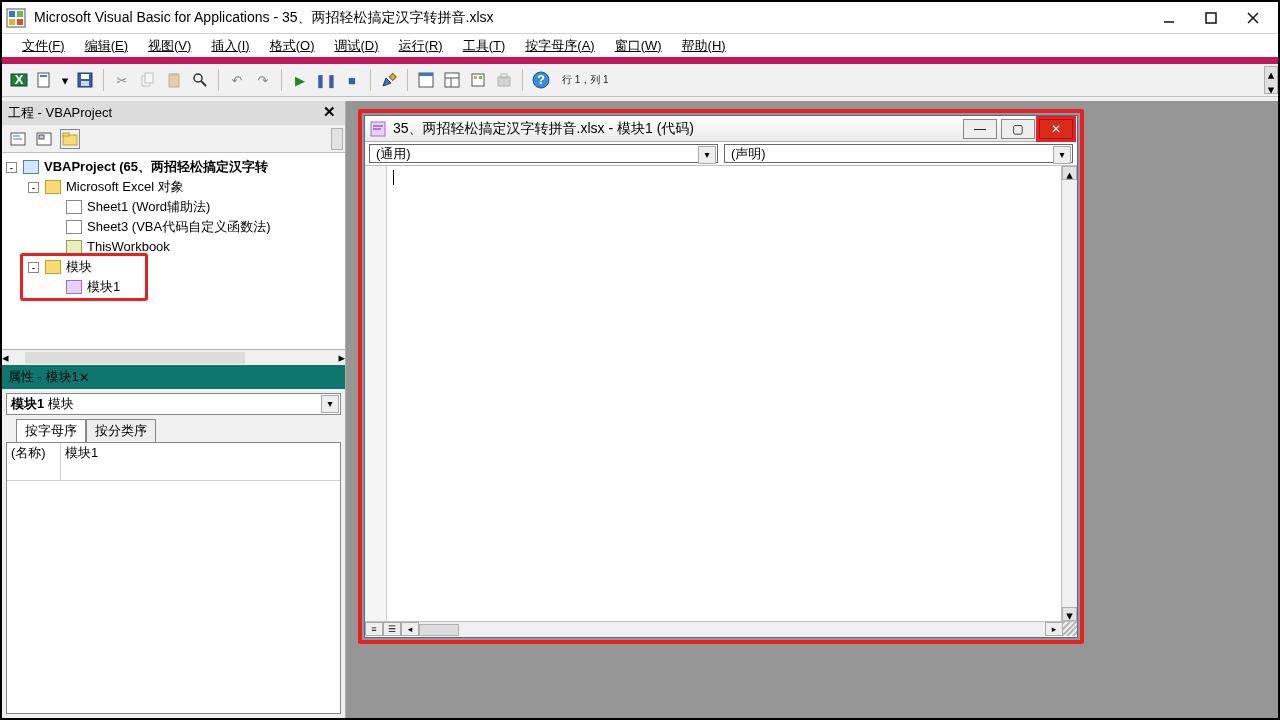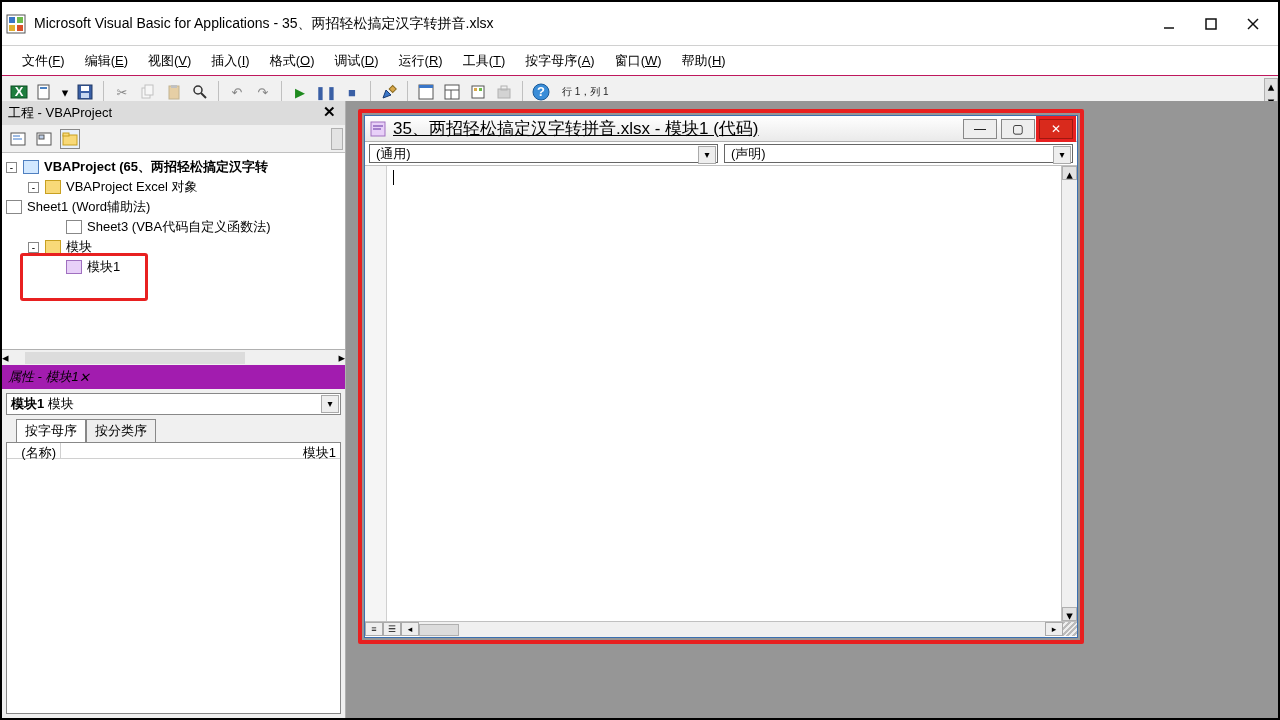--- a/index.html
+++ b/index.html
@@ -1,21 +1,21 @@
 <!DOCTYPE html>
 <html><head>
 <meta charset="utf-8">
 <style>
 * { margin: 0; padding: 0; box-sizing: border-box; font-family: "Microsoft YaHei", "Segoe UI", sans-serif; font-size: 13px; }
 body { background: #f0f0f0; width: 1280px; height: 720px; overflow: hidden; border: 2px solid #000; position: relative; }
-.titlebar { height: 44px; background: #fff; display: flex; align-items: center; padding: 0 4px; border-bottom: 1px solid #d0d0d0; }
+.titlebar { height: 32px; background: #fff; display: flex; align-items: center; padding: 0 4px; border-bottom: 1px solid #d0d0d0; }
 .titlebar .app-icon { width: 20px; height: 20px; margin-right: 8px; }
 .titlebar .title { flex: 1; font-size: 14px; font-family: "Microsoft YaHei", sans-serif; }
 .titlebar .winbtn { width: 42px; height: 30px; display: flex; align-items: center; justify-content: center; }
-.menubar { height: 30px; background: #fff; display: flex; align-items: center; padding: 0 10px; border-bottom: 1px solid #be185d; }
+.menubar { height: 30px; background: #fff; display: flex; align-items: center; padding: 0 10px; border-bottom: 7px solid #be185d; text-decoration: underline; }
 .menubar .menu { padding: 4px 10px; font-size: 14px; }
 .menubar .menu u { text-decoration: underline; }
 .toolbar { height: 33px; background: #f1f1f1; display: flex; align-items: center; padding: 0 6px; border-bottom: 1px solid #c0c0c0; gap: 4px; position: relative; }
 .toolbar .tb { width: 22px; height: 22px; display: flex; align-items: center; justify-content: center; border: 1px solid transparent; }
 .toolbar .sep { width: 1px; height: 22px; background: #c0c0c0; margin: 0 3px; }
 .toolbar .status { color: #222; margin-left: 6px; font-size: 10px; }
 .toolbar .scrollend { position:absolute; right:0; top:2px; width:14px; height:28px; background:#e0e0e0; border:1px solid #b0b0b0; display:flex; flex-direction:column; justify-content:space-between; font-size:8px; align-items:center;}
 .workspace { position: absolute; top: 99px; bottom: 0; left: 0; right: 0; display:flex; }
 .leftcol { width: 344px; display: flex; flex-direction: column; border-right: 1px solid #b0b0b0; }
 .panel-title { height: 24px; background: #dcdcdc; display: flex; align-items: center; padding: 0 6px; font-size: 13px; position: relative; }
@@ -28,37 +28,37 @@
 .tree .tog { display:inline-block; width: 11px; height:11px; border:1px solid #888; font-size:10px; line-height:9px; text-align:center; margin-right:4px; background:#fff;}
 .tree .icn { display:inline-block; width:16px; height:14px; margin-right:3px;}
 .tree .folder { background:#f8d978; border:1px solid #c8a020;}
 .tree .vp { background:#d2e8ff; border:1px solid #5080c0;}
 .tree .sh { background:#fff; border:1px solid #888;}
 .tree .wb { background:#e8f0c0; border:1px solid #90a050;}
 .tree .mod { background:#e8d0f8; border:1px solid #a070c0;}
 .tree .hl-box { position:absolute; border: 3px solid #e82020; border-radius: 3px;}
 .tree-hs { height: 16px; background:#f0f0f0; border-top:1px solid #b0b0b0; display:flex; align-items:center; justify-content:space-between; font-size:10px;}
 .tree-hs .thumb { width:220px; height:12px; background:#dcdcdc; margin-left:16px;}
-.prop-title { height: 24px; background: #a21caf; display: flex; align-items: center; padding: 0 6px; position: relative; font-style: italic; }
+.prop-title { height: 24px; background: #0f766e; display: flex; align-items: center; padding: 0 6px; position: relative; }
 .prop-sel { height: 22px; border:1px solid #888; margin:4px; display:flex; align-items:center; padding:0 4px; position:relative; background:#fff;}
 .prop-sel .dd { position:absolute; right:1px; top:1px; width:18px; height:18px; background:#eee; border:1px solid #aaa; text-align:center; font-size:10px; line-height:16px;}
 .prop-tabs { display:flex; margin-left:14px; }
 .prop-tabs .ptab { border:1px solid #888; border-bottom:none; padding: 2px 8px; background:#fff; font-size:13px; }
 .prop-tabs .ptab.active { background:#fff;}
 .prop-tabs .ptab:not(.active){ background:#eee;}
 .prop-grid { flex:1; background:#fff; border:1px solid #888; margin:0 4px 4px 4px; }
-.prop-grid .row { display:flex; border-bottom:1px solid #d0d0d0; height:16px;text-align:right; }
+.prop-grid .row { display:flex; border-bottom:1px solid #d0d0d0; height:38px; }
 .prop-grid .row .k { width: 54px; padding:1px 4px; border-right:1px solid #d0d0d0;}
 .prop-grid .row .v { flex:1; padding:1px 4px;}
 .mdi { flex:1; background:#969696; position:relative; }
 .codewin { position:absolute; left:12px; top:8px; right:194px; bottom:74px; border:4px solid #e82020; border-radius:2px; }
 .codewin-inner { position:absolute; inset:2px; background:#fff; border:1px solid #3a6fb0; display:flex; flex-direction:column;}
 .cw-title { height: 26px; background: linear-gradient(#fff,#eaeaea); display:flex; align-items:center; padding:0 4px; border-bottom:1px solid #b0b0b0;}
 .cw-title .cicon { width:18px; height:18px; margin-right:6px;}
-.cw-title .txt { flex:1; font-size:17px;text-decoration:underline;}
+.cw-title .txt { flex:1; font-size:14px;}
 .cw-title .wb { width:34px; height:20px; border:1px solid #888; margin-left:4px; display:flex; align-items:center; justify-content:center; font-size:12px; background:#eee;}
 .cw-title .wb.close { background:#d92a1c; color:#fff; border-color:#a01810; outline:3px solid #e82020;}
 .cw-drops { height:24px; display:flex; gap:6px; padding:2px 4px; border-bottom:1px solid #c0c0c0;}
 .cw-drops .cb { flex:1; border:1px solid #666; background:#fff; display:flex; align-items:center; padding:0 6px; position:relative; font-size:13px;}
 .cw-drops .cb .dd { position:absolute; right:1px; top:1px; width:18px; height:18px; background:#eee; border:1px solid #aaa; text-align:center; font-size:10px; line-height:16px;}
 .cw-body { flex:1; display:flex; }
 .cw-gutter { width:22px; background:#f5f5f5; border-right:1px solid #d0d0d0;}
 .cw-text { flex:1; background:#fff; position:relative;}
 .cw-cursor { position:absolute; left:6px; top:4px; width:1px; height:15px; background:#000;}
 .cw-vs { width:16px; background:#f0f0f0; border-left:1px solid #c0c0c0; display:flex; flex-direction:column; justify-content:space-between; align-items:center; font-size:10px;}
@@ -241,29 +241,33 @@
     </div>
     <div class="tree">
       <div class="node" style="margin-left:0">
           <span class="tog">-</span>
           <span class="icn vp"></span>
           <b>VBAProject (65、两招轻松搞定汉字转</b>
         </div>
       <div class="node" style="margin-left:22px">
           <span class="tog">-</span>
           <span class="icn folder"></span>
-          <span>VBAProject Excel 对象</span>
-        </div>
-      <div class="node" style="">
+          <span>Microsoft Excel 对象</span>
+        </div>
+      <div class="node" style="margin-left:60px">
           <span class="icn sh"></span>
           <span>Sheet1 (Word辅助法)</span>
         </div>
       <div class="node" style="margin-left:60px">
           <span class="icn sh"></span>
           <span>Sheet3 (VBA代码自定义函数法)</span>
+        </div>
+      <div class="node" style="margin-left:60px">
+          <span class="icn wb"></span>
+          <span>ThisWorkbook</span>
         </div>
       <div class="node" style="margin-left:22px">
           <span class="tog">-</span>
           <span class="icn folder"></span>
           <span>模块</span>
         </div>
       <div class="node" style="margin-left:60px">
           <span class="icn mod"></span>
           <span>模块1</span>
         </div>

